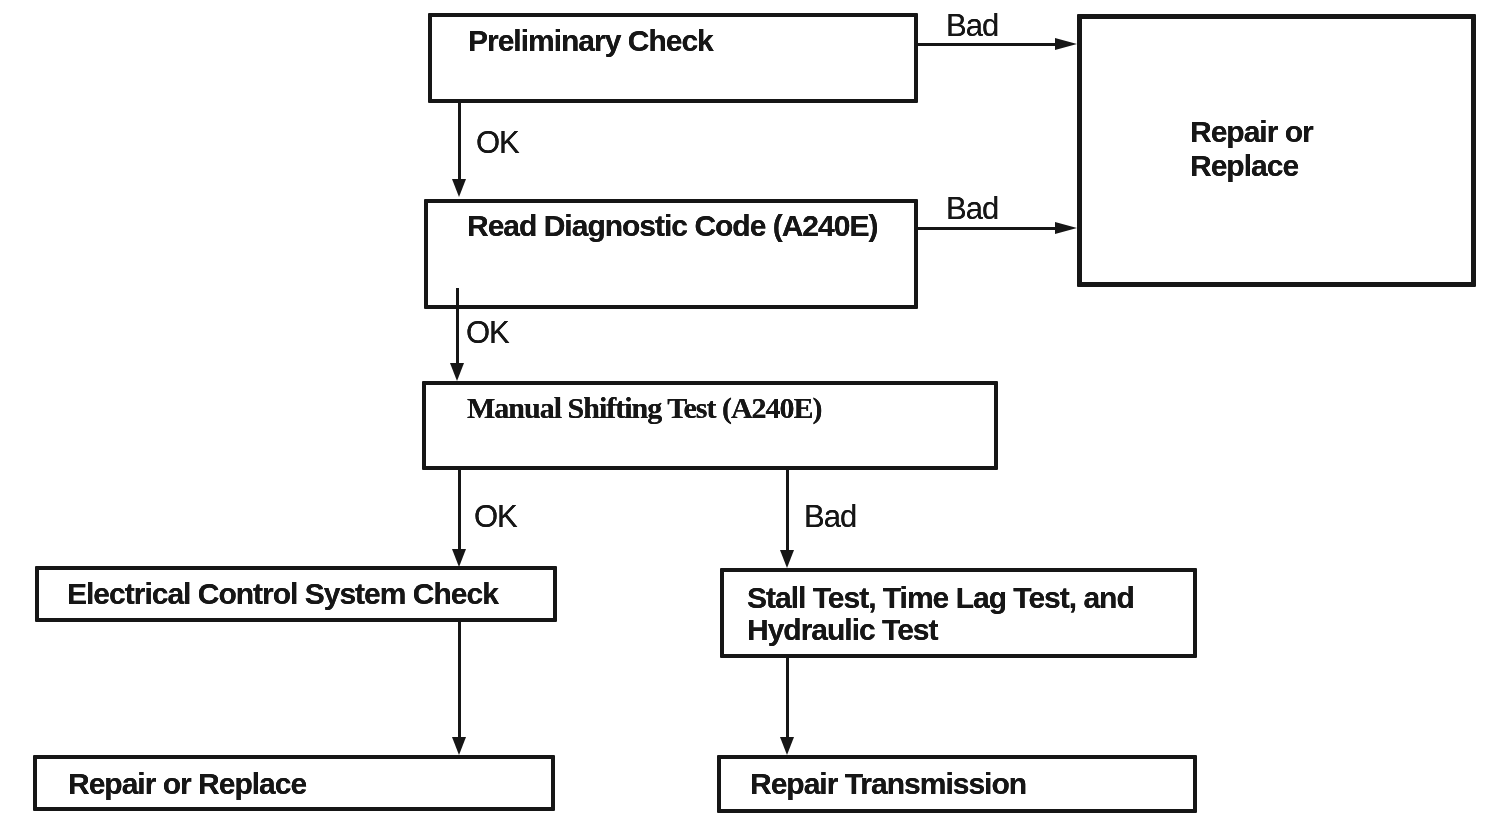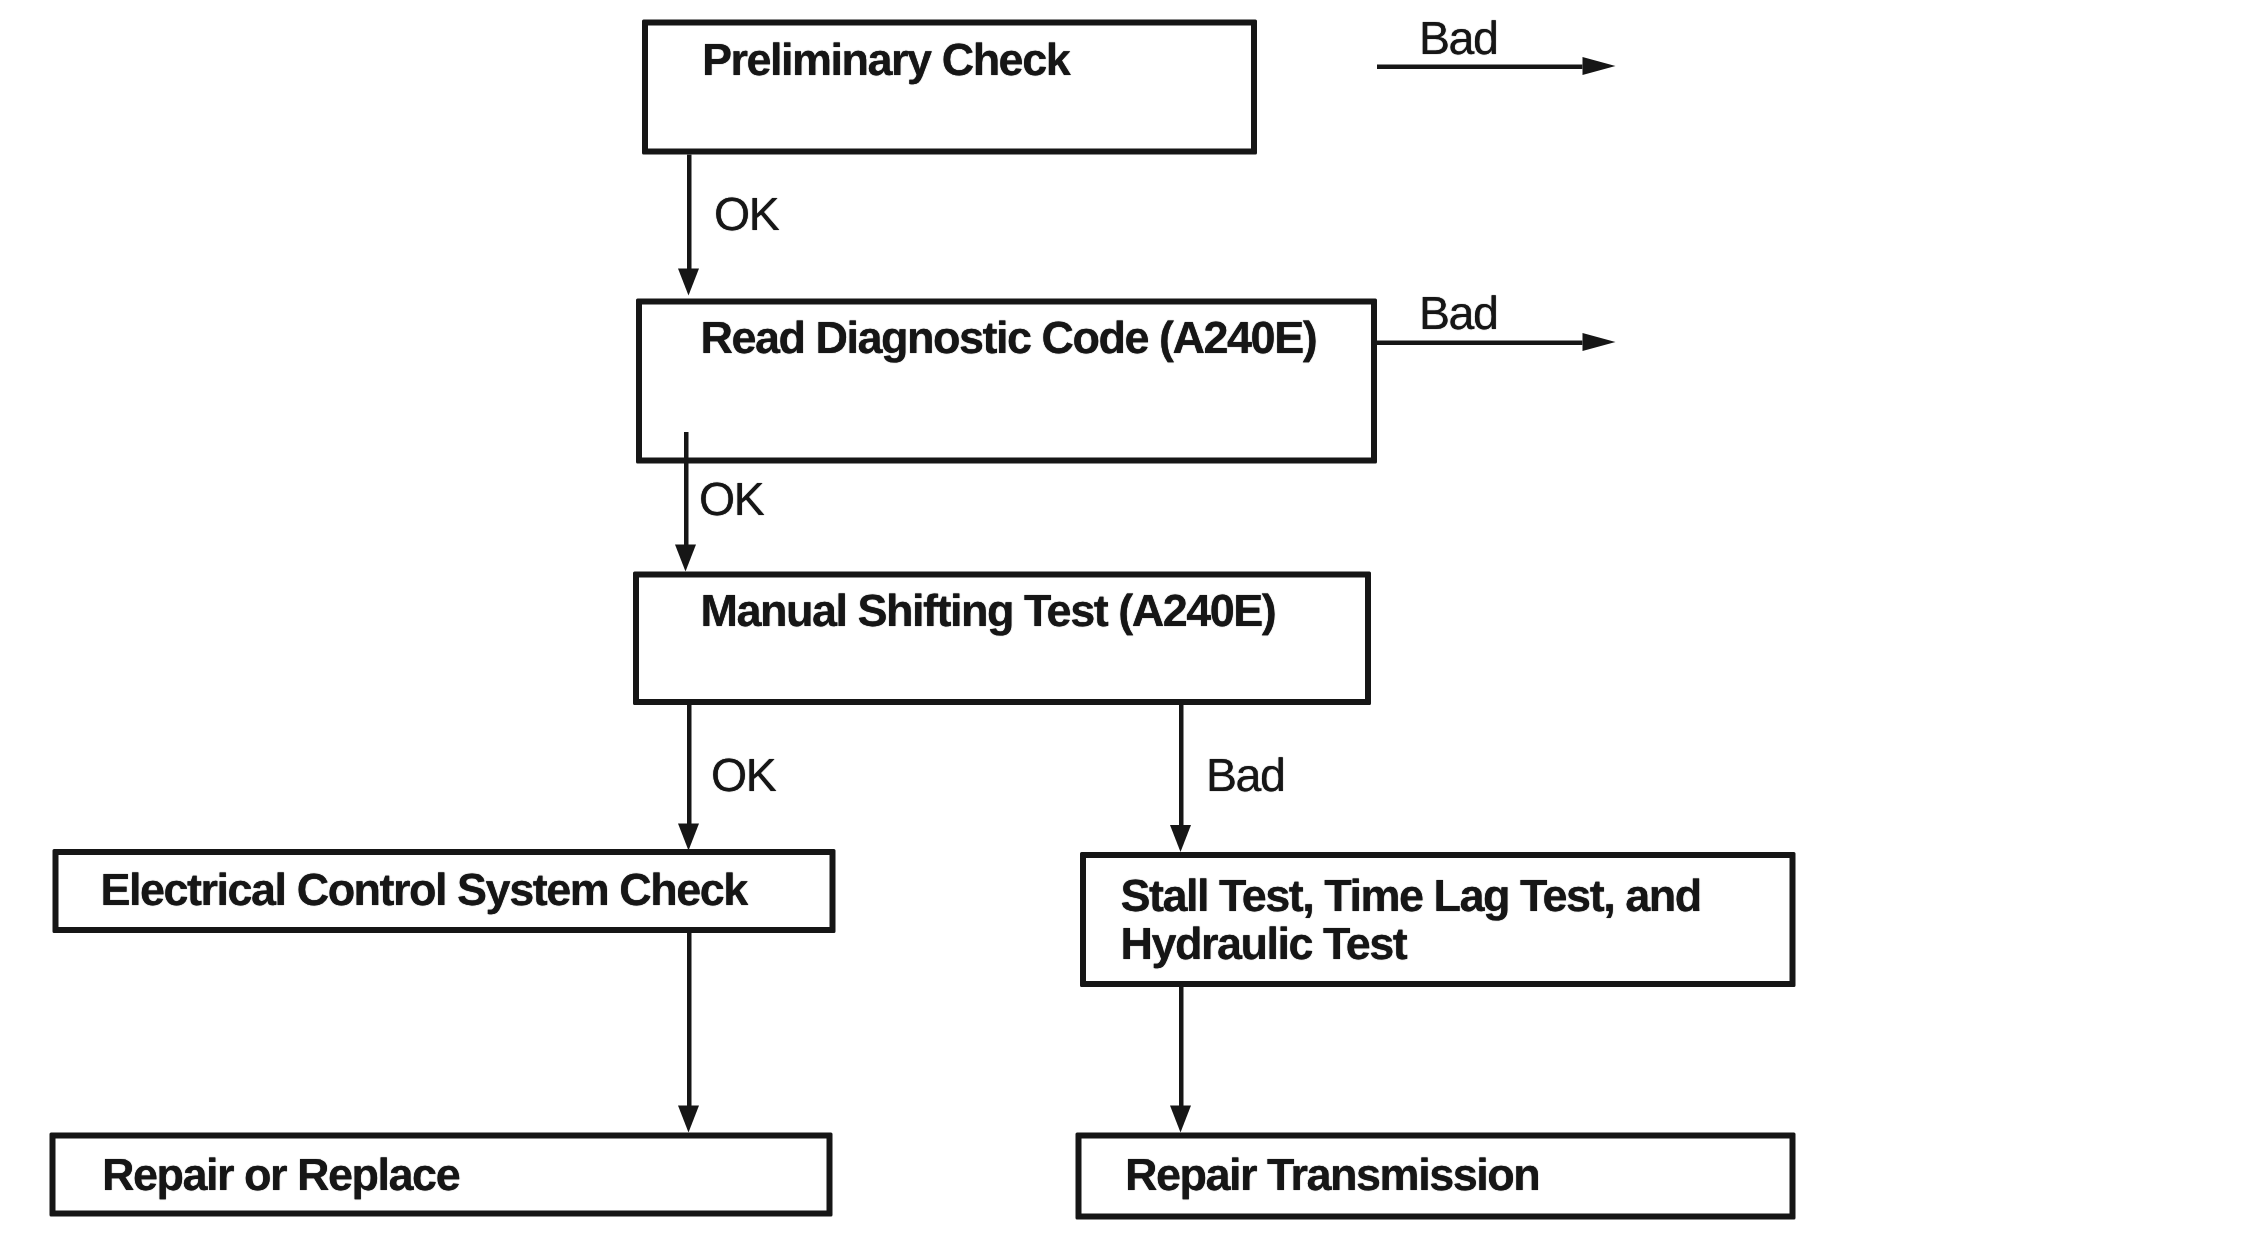--- a/index.html
+++ b/index.html
@@ -65,30 +65,34 @@
     border-top:6px solid transparent;
     border-bottom:6px solid transparent;
     border-left:22px solid var(--ink);
   }
 </style>
 </head>
 <body>
 
 <div id="canvas">
 
-  <div class="node" style="left:428px;top:13px;width:410px;height:90px;padding:8px 8px 0 36px;">
+  <div class="node" style="left:428px;top:13px;width:490px;height:90px;padding:8px 8px 0 36px;">
     <span class="node-label">Preliminary Check</span>
   </div>
 
+  <div class="node thick" style="left:1077px;top:14px;width:399px;height:273px;padding:96px 8px 0 108px;">
+    <span class="node-label" style="line-height:34px;">Repair or
+Replace</span>
+  </div>
 
   <div class="node" style="left:424px;top:199px;width:494px;height:110px;padding:7px 8px 0 39px;">
     <span class="node-label">Read Diagnostic Code (A240E)</span>
   </div>
 
-  <div class="node" style="left:422px;top:381px;width:492px;height:89px;padding:7px 8px 0 41px;">
+  <div class="node" style="left:422px;top:381px;width:576px;height:89px;padding:7px 8px 0 41px;font-family:Liberation Serif, serif;">
     <span class="node-label">Manual Shifting Test (A240E)</span>
   </div>
 
   <div class="node" style="left:35px;top:566px;width:522px;height:56px;padding:8px 6px 0 28px;">
     <span class="node-label">Electrical Control System Check</span>
   </div>
 
   <div class="node" style="left:33px;top:755px;width:522px;height:56px;padding:9px 6px 0 31px;">
     <span class="node-label">Repair or Replace</span>
   </div>

